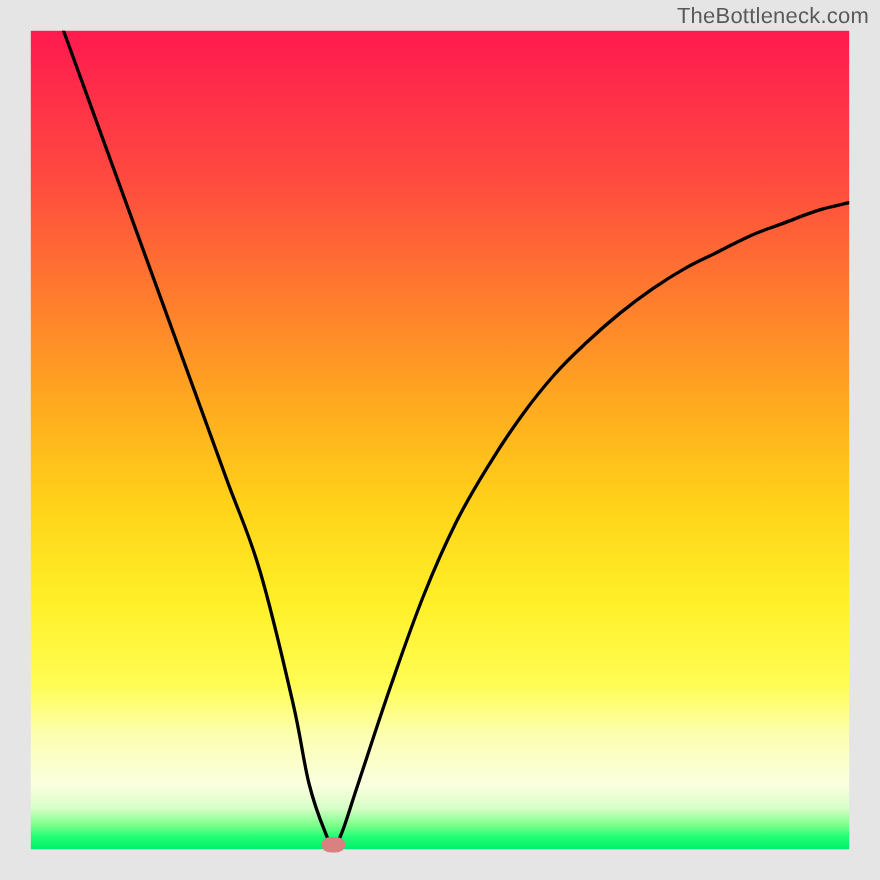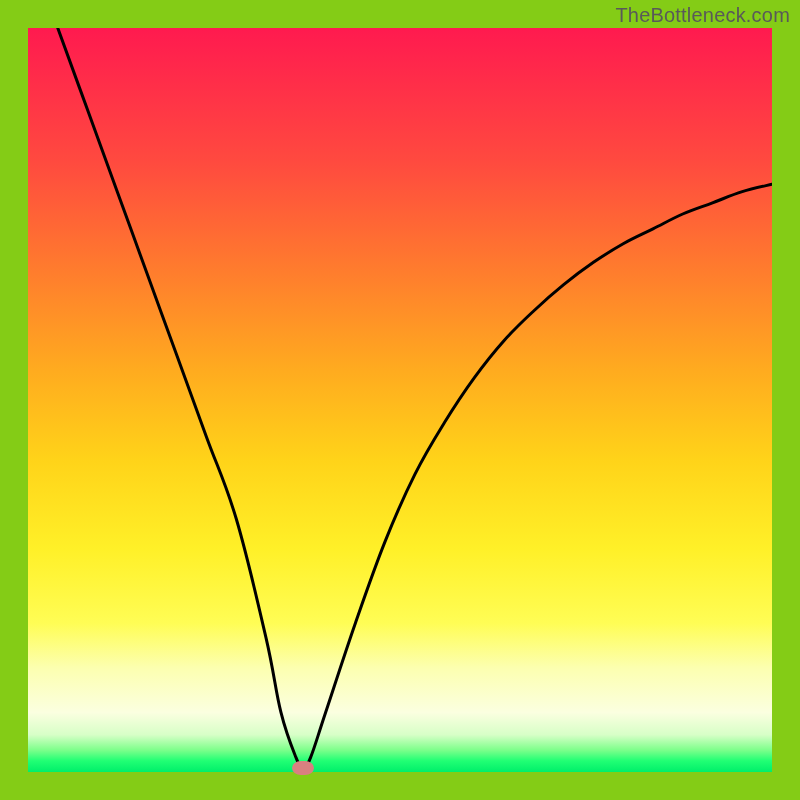--- a/index.html
+++ b/index.html
@@ -1,20 +1,20 @@
 <!DOCTYPE html>
 <html><head>
 <meta charset="utf-8">
 <style>
   * { margin: 0; padding: 0; box-sizing: border-box; }
   html, body { width: 800px; height: 800px; overflow: hidden; background: #000; }
   .frame {
     width: 800px;
     height: 800px;
-    background: #84cc16;
+    background: #e5e5e5;
     position: relative;
   }
   .plot-area {
     position: absolute;
     left: 28px;
     top: 28px;
     width: 744px;
     height: 744px;
     
     background: linear-gradient(

